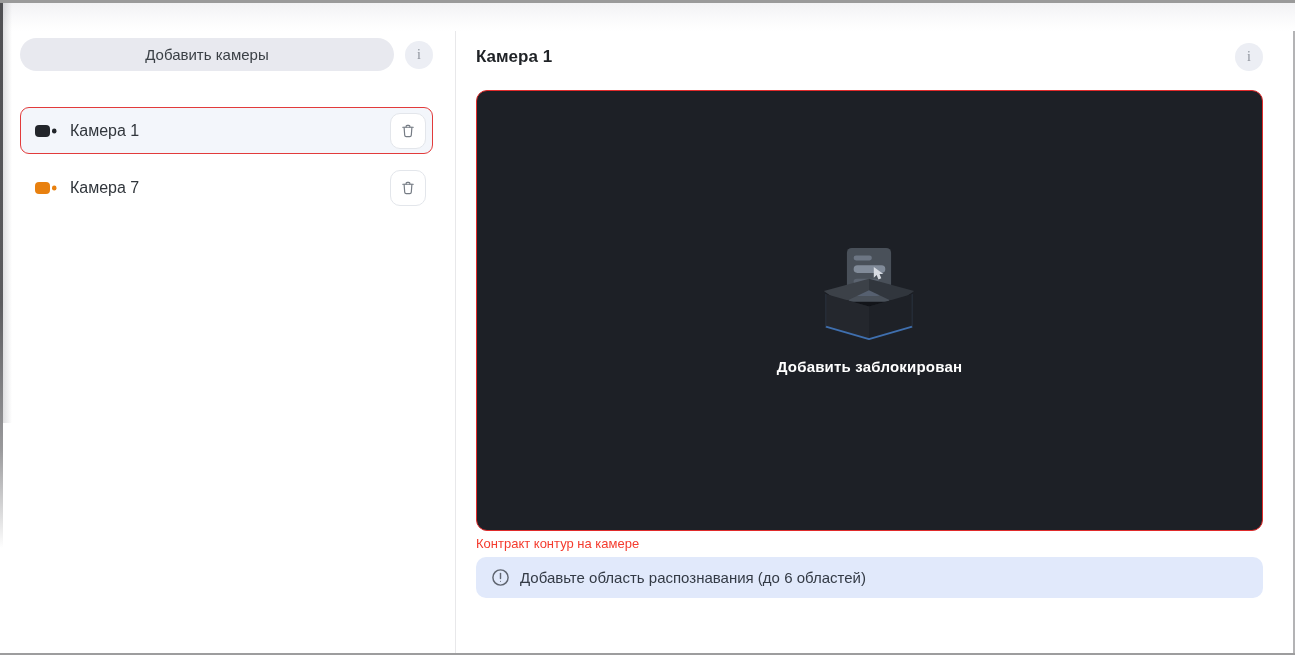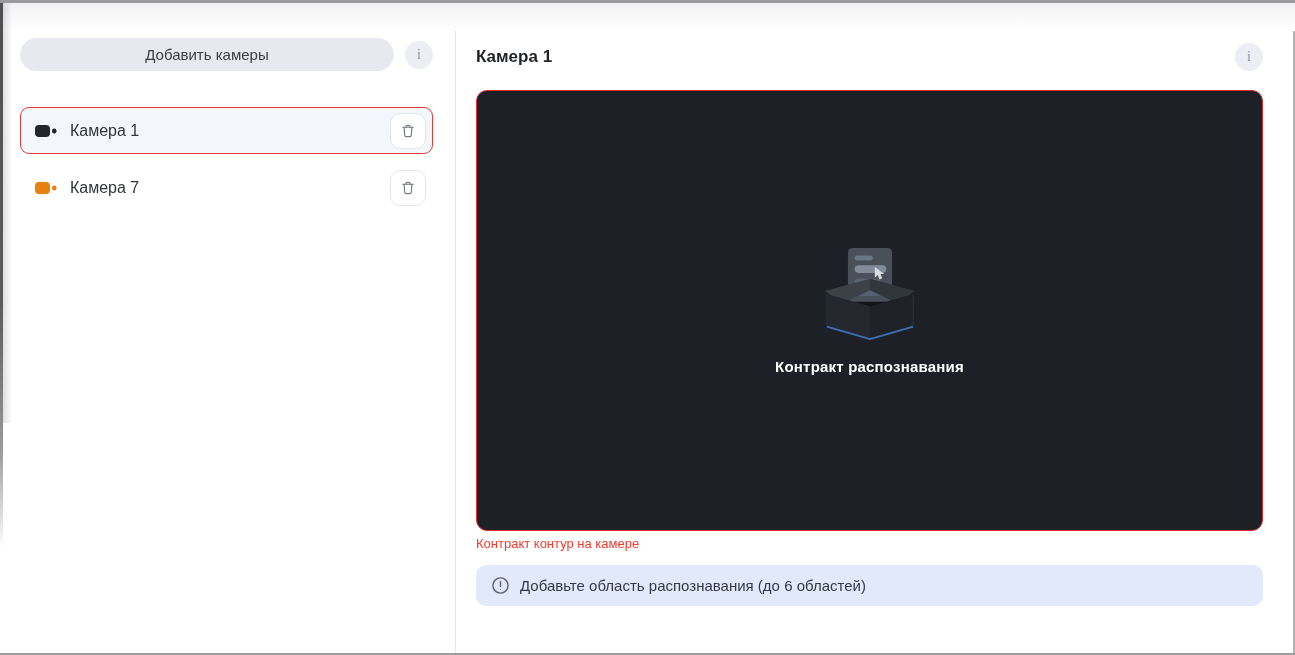--- a/index.html
+++ b/index.html
@@ -119,21 +119,21 @@
   .empty-state {
     display: flex; flex-direction: column; align-items: center;
     gap: 16px;
   }
   .empty-status { color: #ffffff; font-size: 15px; font-weight: 700; letter-spacing: .2px; }
   .error-text {
     margin-top: 4px;
     color: #f43b2e; font-size: 13px; line-height: 18px;
   }
   .banner {
-    margin-top: 12px;
+    margin-top: 4px;
     height: 41px;
     background: #e1e9fb;
     border-radius: 10px;
     display: flex; align-items: center; gap: 10px;
     padding: 0 15px;
     color: #333a45; font-size: 15px;
   }
   .banner-icon { display: flex; align-items: center; color: #5f6570; }
 </style>
 </head>
@@ -219,21 +219,21 @@
             <polygon points="55,34 8,47 26,60 55,46" fill="#3c4148"></polygon>
             <polygon points="55,34 102,47 84,60 55,46" fill="#31363d"></polygon>
 
             <polygon points="10,50 55,63 55,97 10,84" fill="#24272d"></polygon>
             <polygon points="100,50 55,63 55,97 100,84" fill="#1e2127"></polygon>
 
             <path d="M10,84 L55,97 L100,84" fill="none" stroke="#3f6fae" stroke-width="2" stroke-linejoin="round"></path>
             <path d="M10,50 L10,84 M100,50 L100,84" fill="none" stroke="#2a3340" stroke-width="1"></path>
           </svg>
         </span>
-        <div class="empty-status">Контракт распознавания</div>
+        <div class="empty-status">Добавить заблокирован</div>
       </div>
     </div>
 
     <div class="error-text">Контракт контур на камере</div>
 
     <div class="banner">
       <span class="banner-icon">
         <svg width="19" height="19" viewBox="0 0 20 20" fill="none" stroke="currentColor" stroke-width="1.5" stroke-linecap="round">
           <circle cx="10" cy="10" r="8"></circle>
           <line x1="10" y1="5.8" x2="10" y2="11"></line>

